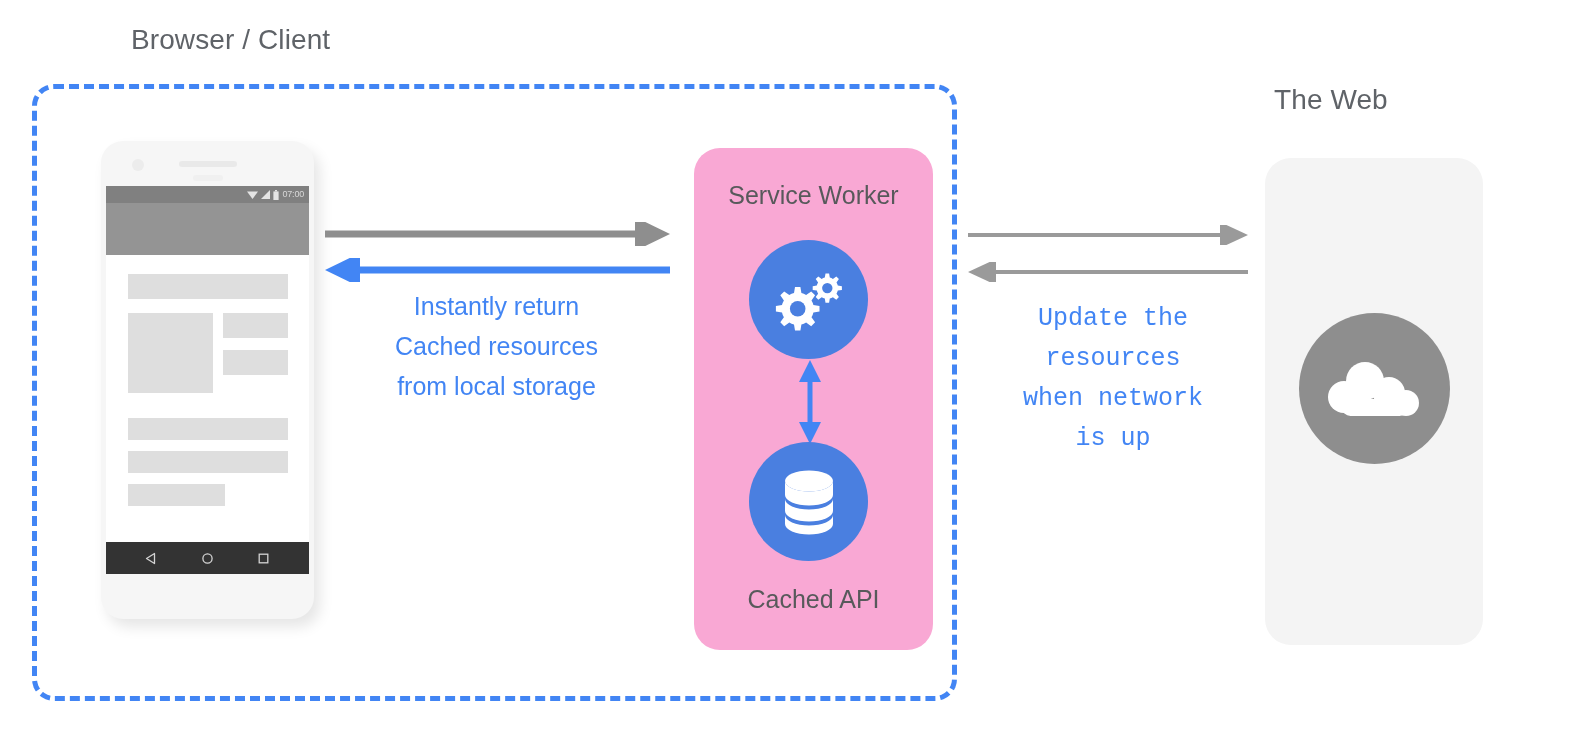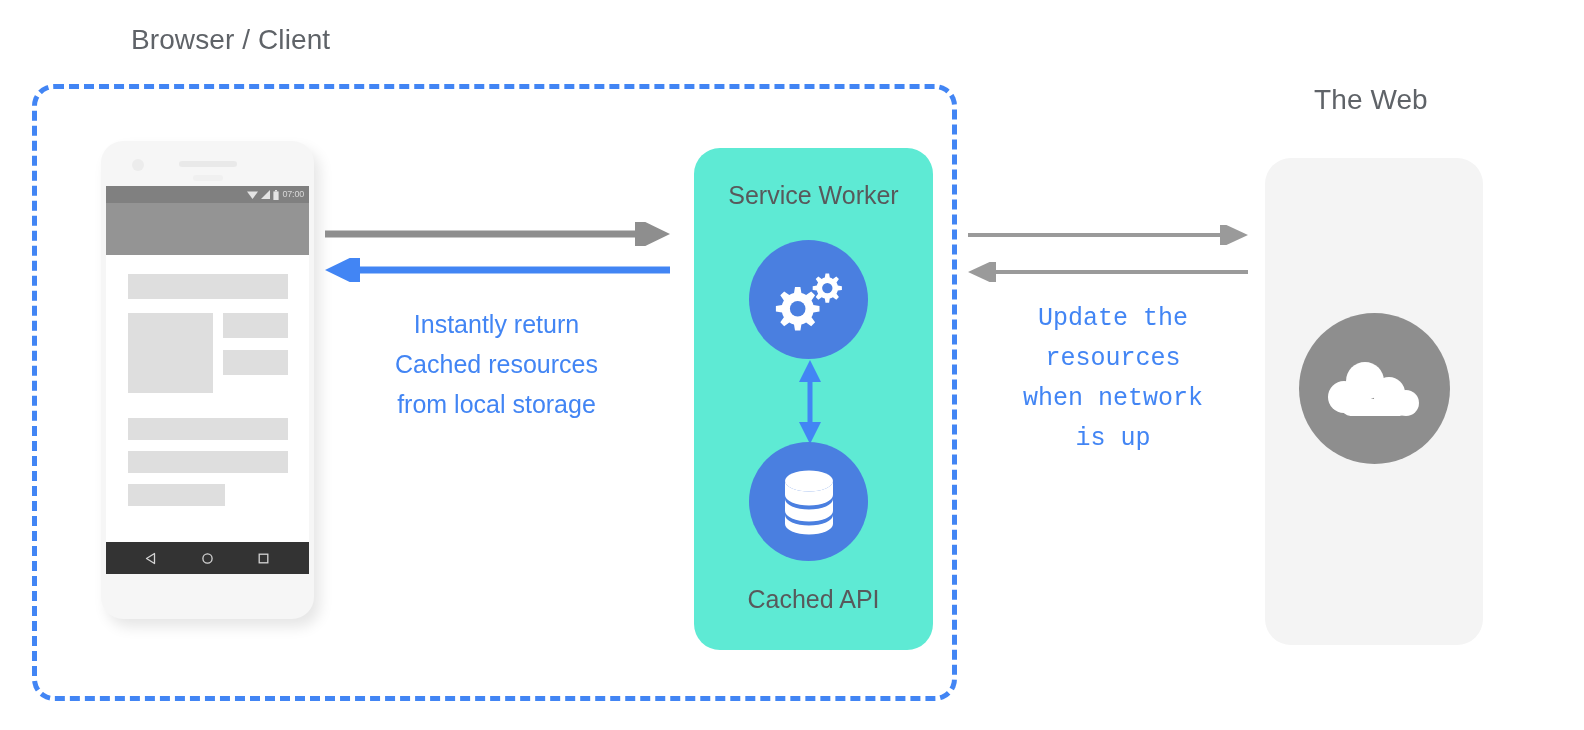--- a/index.html
+++ b/index.html
@@ -26,21 +26,21 @@
   
   .caption {
     position: absolute;
     color: #5f6368;
     font-size: 28px;
     font-weight: 400;
     white-space: nowrap;
     letter-spacing: .1px;
   }
   #browser-caption { left: 131px; top: 24px; }
-  #web-caption     { left: 1314px; top: 84px; }
+  #web-caption     { left: 1274px; top: 84px; }
 
   .panel-label {
     position: absolute;
     color: #58595b;
     font-size: 25px;
     text-align: center;
     width: 100%;
     left: 0;
     white-space: nowrap;
   }
@@ -161,21 +161,21 @@
   }
   .nav-btn { display: block; }
 
   
   #sw-panel {
     position: absolute;
     left: 694px;
     top: 148px;
     width: 239px;
     height: 502px;
-    background: #5eead4;
+    background: #f9a8d4;
     border-radius: 26px;
   }
   #sw-title    { top: 33px; }
   #cache-title { top: 437px; }
 
   .circle-icon {
     position: absolute;
     border-radius: 50%;
     display: flex;
     align-items: center;
@@ -237,21 +237,21 @@
 
   
   .annotation {
     position: absolute;
     color: #4285f4;
     font-size: 25px;
     line-height: 40px;
     text-align: center;
     white-space: pre-line;
   }
-  #annotation-left  { left: 340px;  top: 304px; width: 313px; }
+  #annotation-left  { left: 340px;  top: 286px; width: 313px; }
   #annotation-right { left: 1000px; top: 299px; width: 226px; font-family: Liberation Mono, monospace; }
 </style>
 </head>
 <body>
 
 <div class="stage">
 
   <div class="caption" id="browser-caption">Browser / Client</div>
 
   <div class="caption" id="web-caption">The Web</div>

